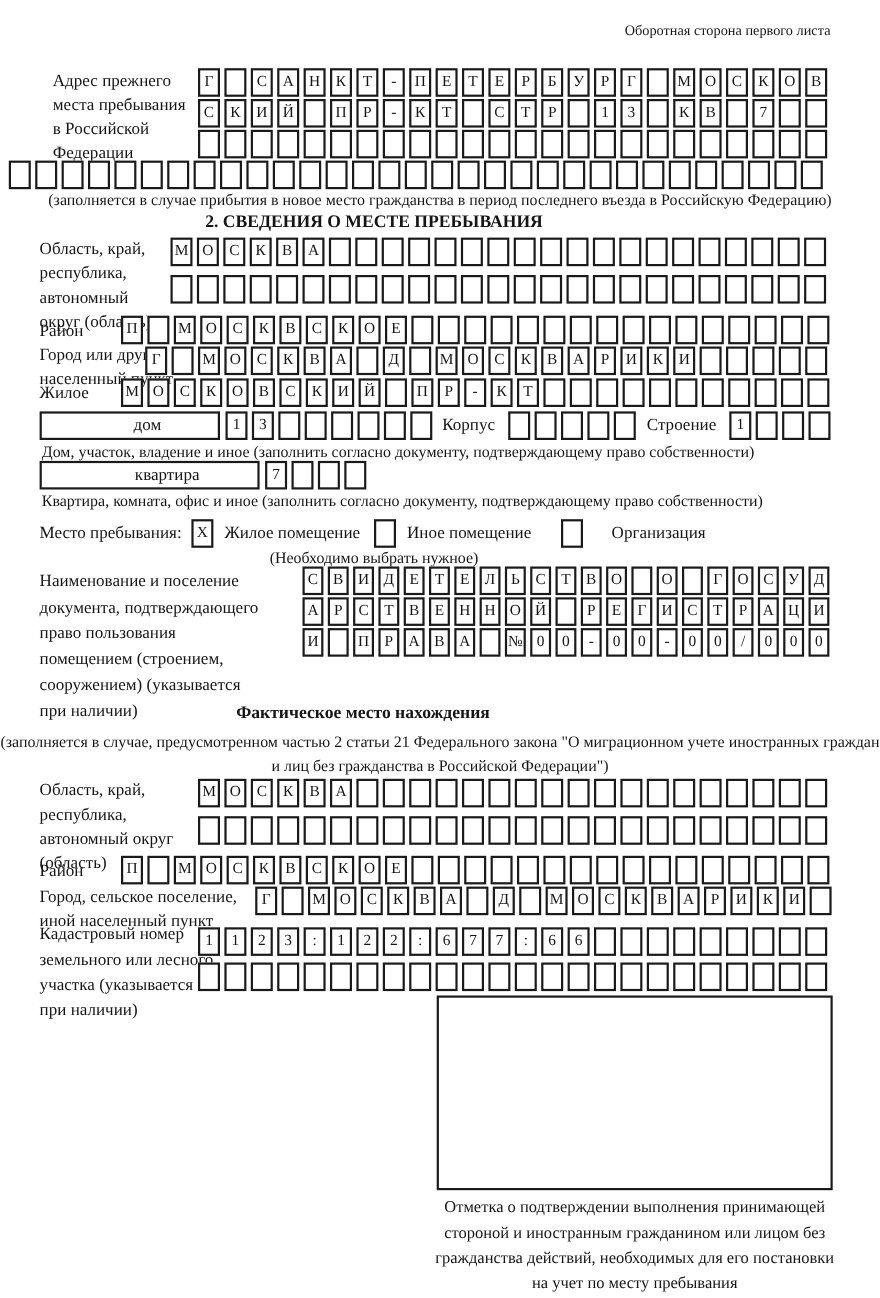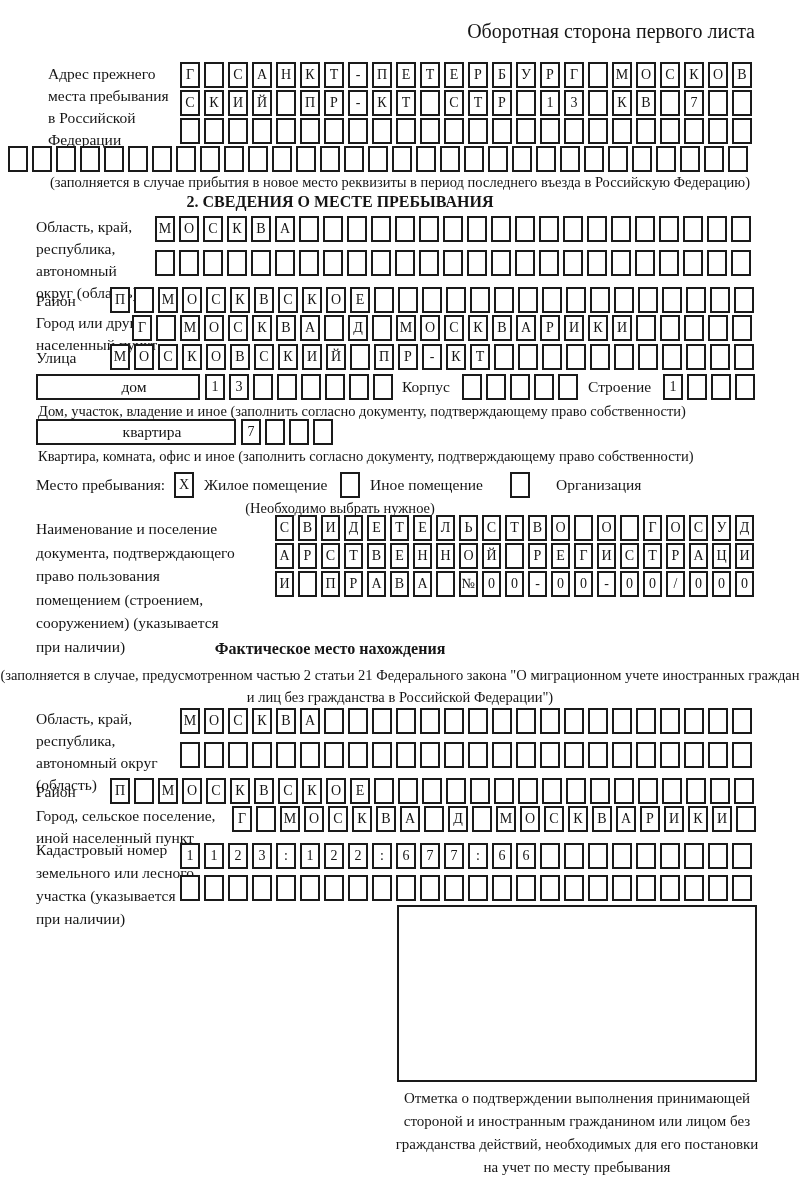--- a/index.html
+++ b/index.html
@@ -1,18 +1,18 @@
 <!DOCTYPE html>
 <html><head>
 <meta charset="utf-8">
 <style>
   html,body{margin:0;padding:0;background:#fff;}
   .page{position:relative;width:800px;height:1180px;background:#ffffff;overflow:hidden;
         font-family:"Liberation Serif","DejaVu Serif",serif;color:#151515;}
-  .hdr{position:absolute;font-size:20px;}
+  .hdr{position:absolute;font-size:13px;}
   .label{position:absolute;font-size:15.5px;line-height:22px;white-space:pre-line;}
   .note{position:absolute;font-size:14.5px;text-align:right;}
   .title{position:absolute;font-weight:bold;font-size:16px;}
   .center{text-align:center;}
   .cells{position:absolute;display:flex;gap:4px;}
   .cell{flex:0 0 20px;width:20px;height:26px;border:2px solid #1a1a1a;box-sizing:border-box;
         display:flex;align-items:center;justify-content:center;font-size:14px;line-height:1;background:#fff;}
   .cells.tight .cell{flex:0 0 19px;width:19px;}
   .wbox{position:absolute;height:26px;border:2px solid #1a1a1a;box-sizing:border-box;
         display:flex;align-items:center;justify-content:center;font-size:15.5px;background:#fff;padding-left:32px;}
@@ -135,21 +135,21 @@
       <span class="cell"></span>
       <span class="cell"></span>
       <span class="cell"></span>
       <span class="cell"></span>
       <span class="cell"></span>
       <span class="cell"></span>
       <span class="cell"></span>
       <span class="cell"></span>
       <span class="cell"></span>
     </div>
-  <div class="note center" style="left:0;top:174px;width:800px">(заполняется в случае прибытия в новое место реквизиты в период последнего въезда в Российскую Федерацию)</div>
+  <div class="note center" style="left:0;top:174px;width:800px">(заполняется в случае прибытия в новое место гражданства в период последнего въезда в Российскую Федерацию)</div>
 
   <div class="title center" style="left:0;top:193px;width:680px">2. СВЕДЕНИЯ О МЕСТЕ ПРЕБЫВАНИЯ</div>
 
   <div class="label" style="left:36px;top:216px">Область, край,
 республика,
 автономный
 округ (область)</div>
   <div class="cells" style="left:155px;top:216px">
       <span class="cell">М</span>
       <span class="cell">О</span>
@@ -260,21 +260,21 @@
       <span class="cell">И</span>
       <span class="cell">К</span>
       <span class="cell">И</span>
       <span class="cell"></span>
       <span class="cell"></span>
       <span class="cell"></span>
       <span class="cell"></span>
       <span class="cell"></span>
     </div>
 
-  <div class="label" style="left:36px;top:347px">Улица</div>
+  <div class="label" style="left:36px;top:347px">Жилое</div>
   <div class="cells" style="left:110px;top:344px">
       <span class="cell">М</span>
       <span class="cell">О</span>
       <span class="cell">С</span>
       <span class="cell">К</span>
       <span class="cell">О</span>
       <span class="cell">В</span>
       <span class="cell">С</span>
       <span class="cell">К</span>
       <span class="cell">И</span>

